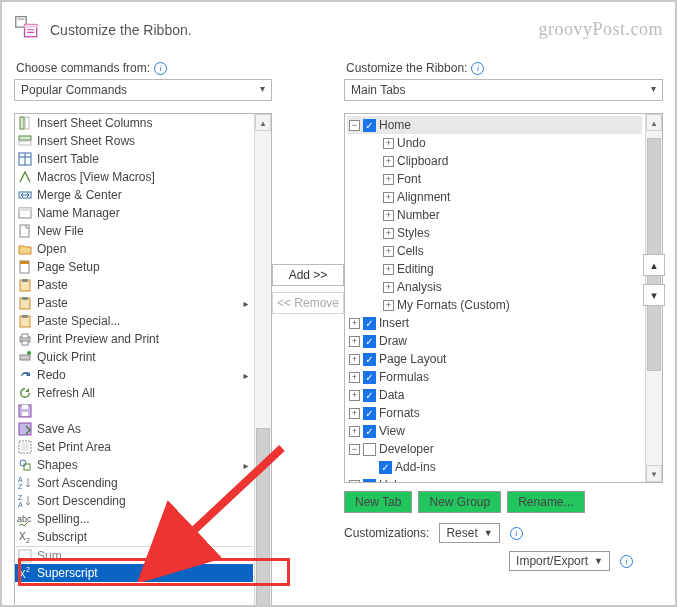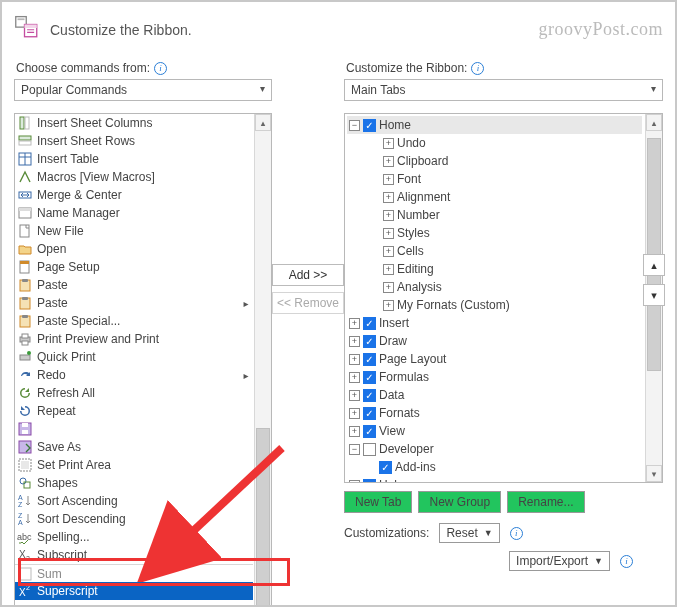--- a/index.html
+++ b/index.html
@@ -284,29 +284,20 @@
                 <svg width="16" height="16">
                   <path d="M8 3a5 5 0 1 0 5 5h-1.5A3.5 3.5 0 1 1 8 4.5V3z" fill="#5a8c3a"></path>
                   <path d="M12 3v4h-4z" fill="#5a8c3a"></path>
                 </svg>
               </span>
               <span class="cmd-label">Refresh All</span>
             </div>
             <div class="list-item">
               <span class="cmd-icon">
                 <svg width="16" height="16">
-                  <path d="M8 3a5 5 0 1 1-5 5h1.5A3.5 3.5 0 1 0 8 4.5V3z" fill="#3a6aa8"></path>
-                  <path d="M4 3v4h4z" fill="#3a6aa8"></path>
-                </svg>
-              </span>
-              <span class="cmd-label">Repeat</span>
-            </div>
-            <div class="list-item">
-              <span class="cmd-icon">
-                <svg width="16" height="16">
                   <rect x="2" y="2" width="12" height="12" fill="#c8b8e8" stroke="#8a4aa8"></rect>
                   <rect x="5" y="9" width="6" height="4" fill="#fff"></rect>
                   <rect x="5" y="2" width="6" height="4" fill="#fff"></rect>
                 </svg>
               </span>
             </div>
             <div class="list-item">
               <span class="cmd-icon">
                 <svg width="16" height="16">
                   <rect x="2" y="2" width="12" height="12" fill="#c8b8e8" stroke="#8a4aa8"></rect>

